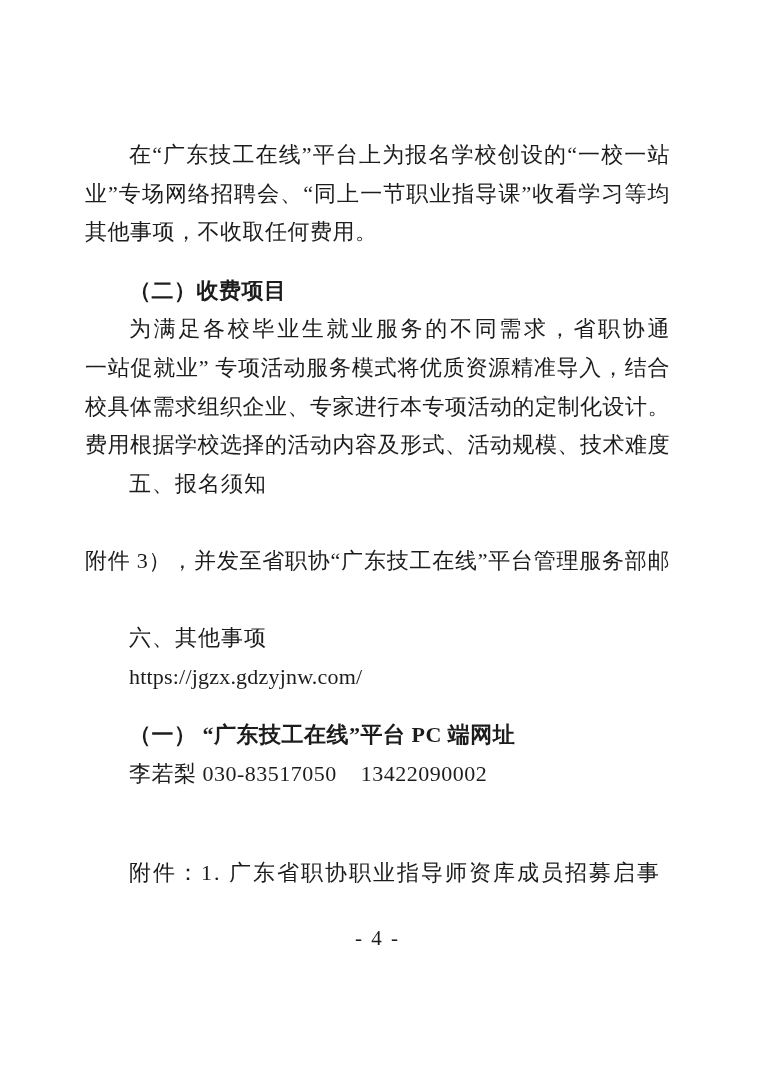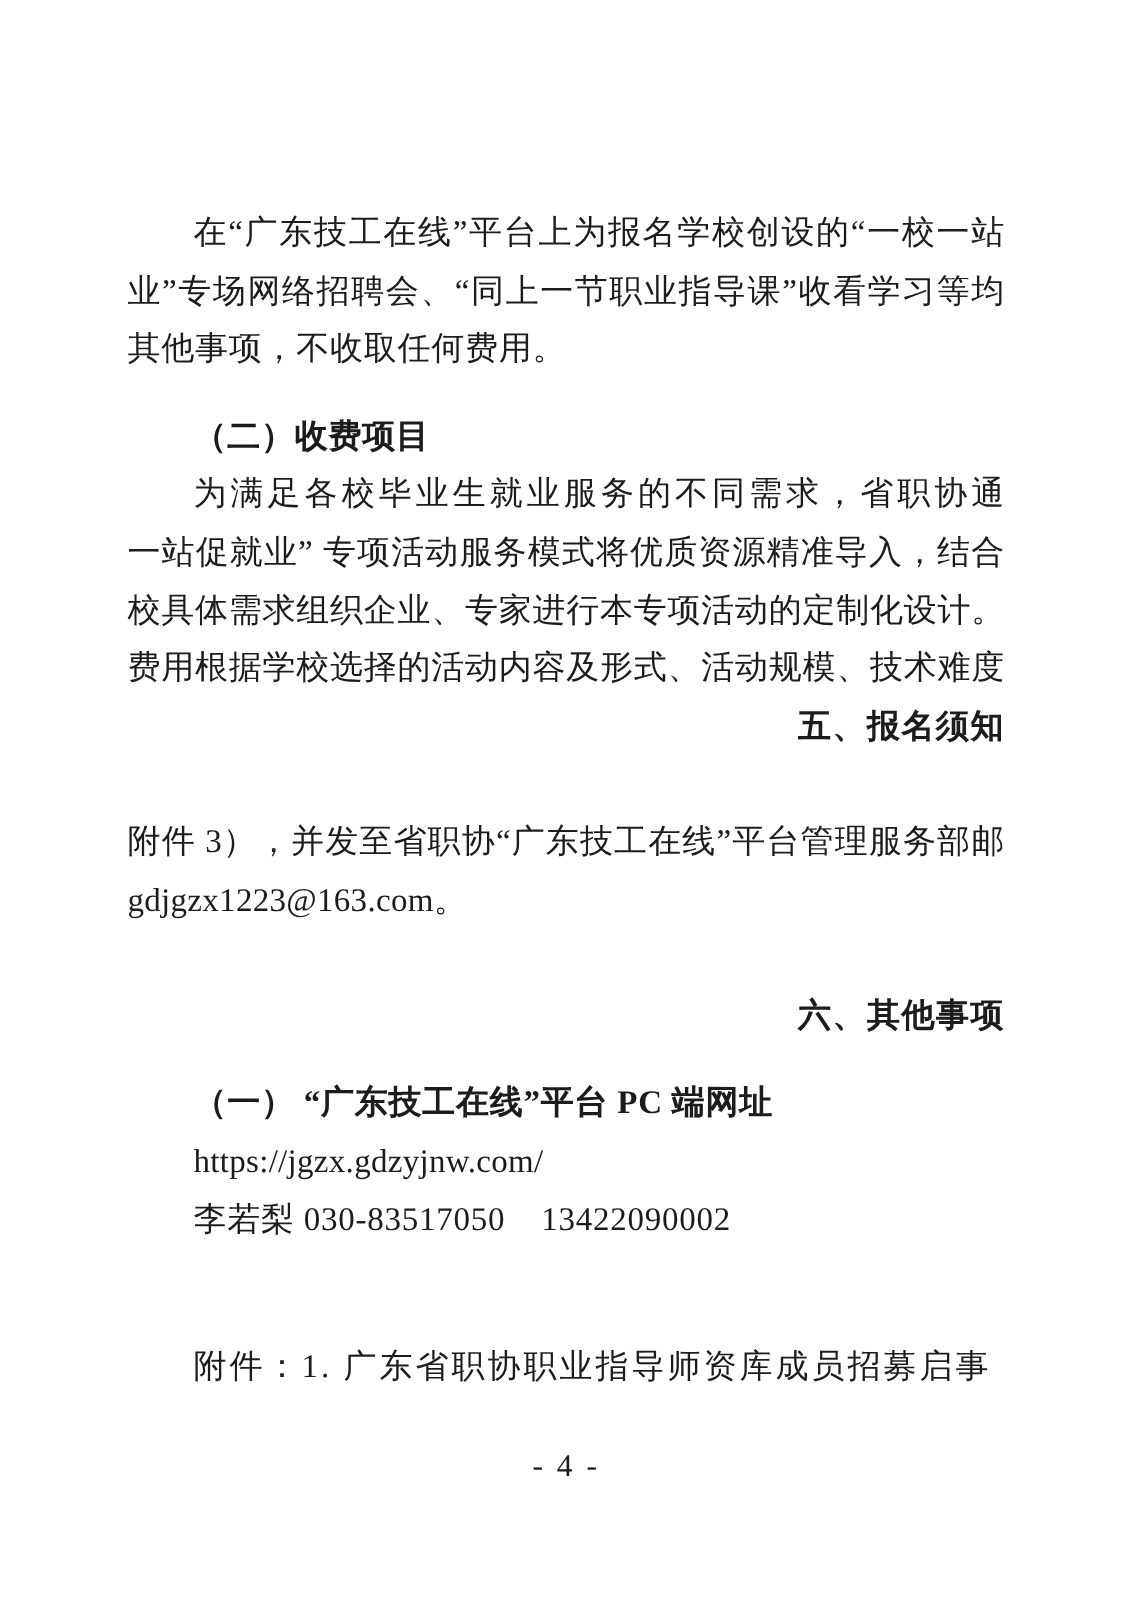--- a/index.html
+++ b/index.html
@@ -33,24 +33,23 @@
   
   .fill {
     text-align: justify;
     -moz-text-align-last: justify;
     text-align-last: justify;
   }
   .indent { padding-left: 44px; }
   .bold { font-weight: 700; margin-top: 20px; }
   
   .hei {
-    font-weight: 700;
+    font-weight: 400;
     font-family: "Liberation Sans", "DejaVu Sans", sans-serif;
     letter-spacing: 1px;
-    text-align: right;
   }
   .latin {
     letter-spacing: 0.2px;
   }
   .gap-above { margin-top: 60px; letter-spacing: 2px; }
   .page-number {
     margin-top: 31px;
     height: 30px;
     line-height: 30px;
     text-align: center;
@@ -74,30 +73,29 @@
     <div class="line fill">一站促就业” 专项活动服务模式将优质资源精准导入，结合学</div>
     <div class="line fill">校具体需求组织企业、专家进行本专项活动的定制化设计。项目</div>
     <div class="line fill">费用根据学校选择的活动内容及形式、活动规模、技术难度等商</div>
 
     <div class="line indent hei">五、报名须知</div>
 
     <div class="line indent fill">
       
     </div>
     <div class="line fill">附件 3），并发至省职协“广东技工在线”平台管理服务部邮箱：</div>
-    <div class="line latin">gdjgzx1223@163.com。</div>
 
     <div class="line indent">
       
     </div>
 
     <div class="line indent hei">六、其他事项</div>
 
+    <div class="line indent latin">https://jgzx.gdzyjnw.com/</div>
     <div class="line indent bold">（一） “广东技工在线”平台 PC 端网址</div>
-    <div class="line indent latin">https://jgzx.gdzyjnw.com/</div>
 
     <div class="line indent">李若梨 030-83517050    13422090002</div>
 
     <div class="line indent gap-above">附件：1. 广东省职协职业指导师资库成员招募启事</div>
 
     <div class="page-number">- 4 -</div>
 
   </div>
 </div>
 

